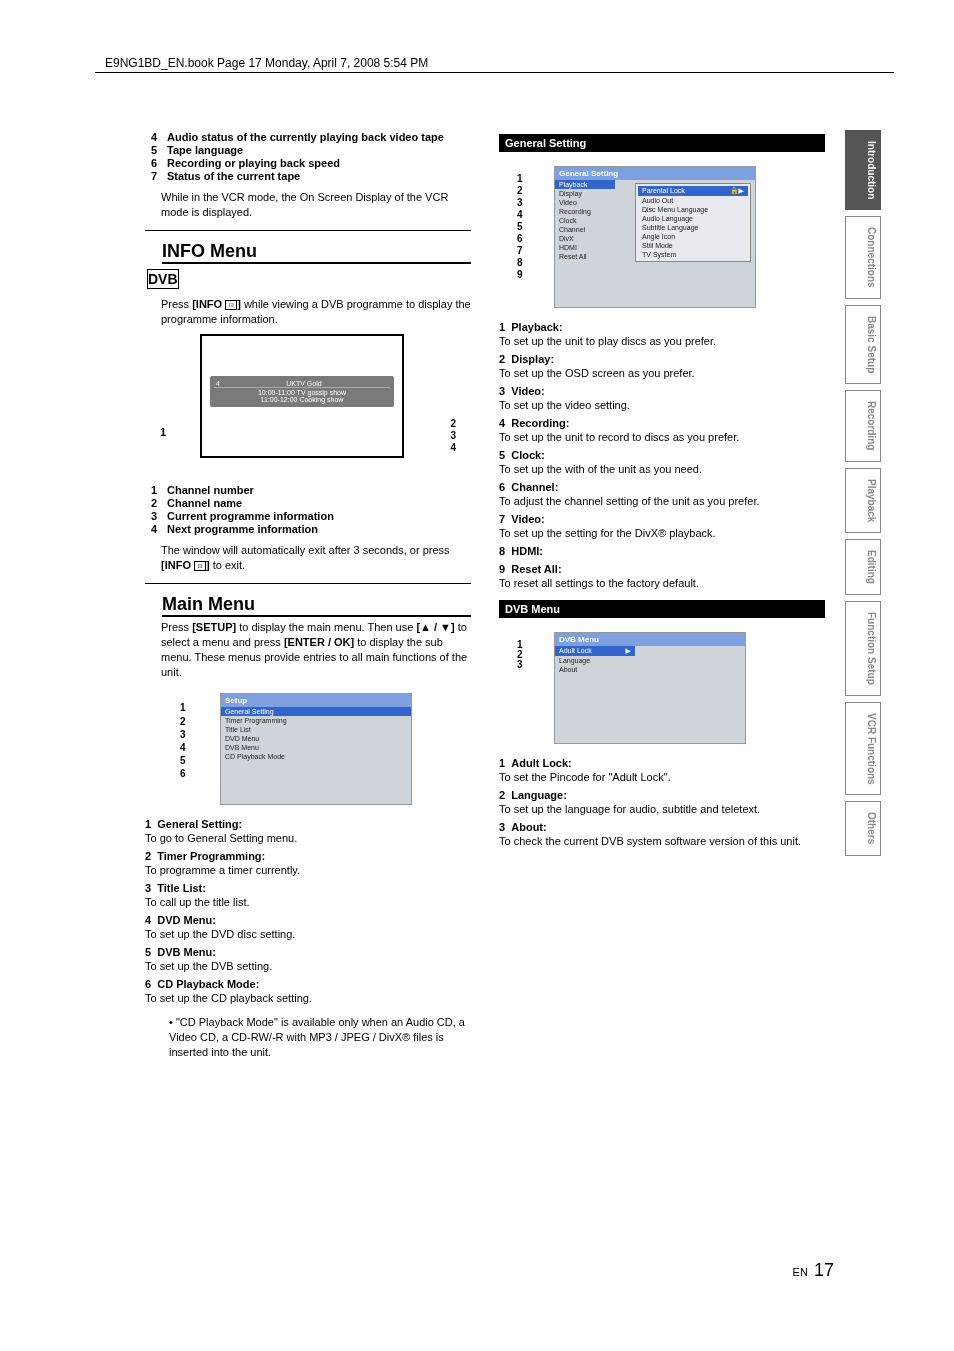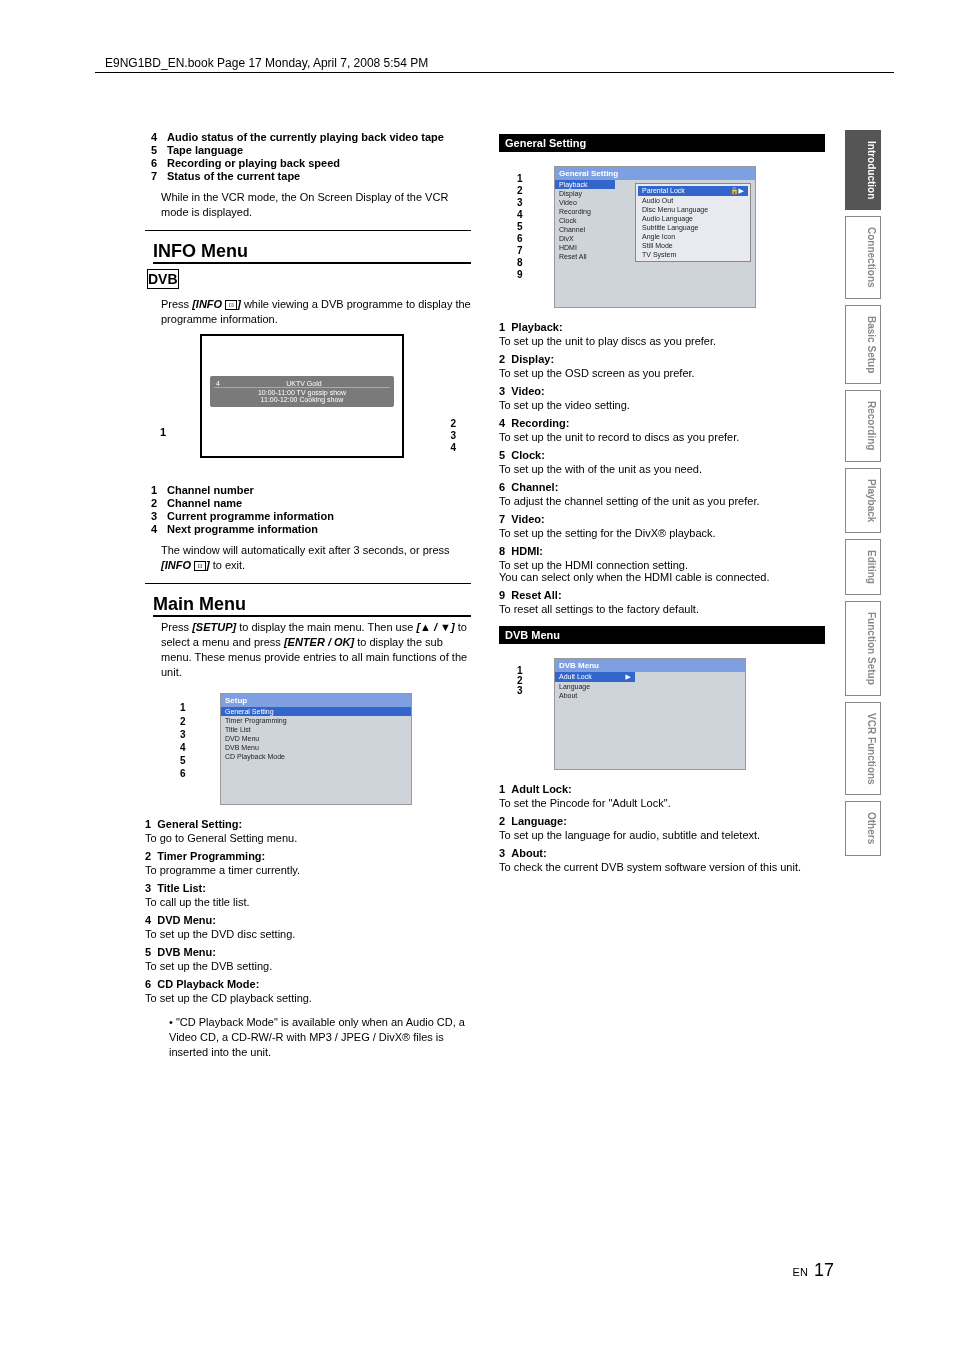--- a/index.html
+++ b/index.html
@@ -59,25 +59,25 @@
     color: #888;
     border: 1.5px solid #888;
     padding: 10px 3px;
     border-radius: 0;
   }
   .side-tab.active {
     background: #555;
     color: #fff;
     border-color: #555;
   }
-  .bold { font-weight: bold; font-style: italic; }
+  .bold { font-weight: bold; }
   h2 {
     font-size: 18px;
     font-weight: bold;
-    margin: 4px 0 2px 8px;
+    margin: 4px 0 2px 17px;
     border-bottom: 2px solid #000;
     padding-bottom: 0;
   }
   .hr-thin { border-top:1px solid #000; margin:10px 0; }
   .badge-box {
     display:inline-block;
     border:1px solid #000;
     padding:1px 0;
     font-weight:bold;
     font-size:14px;
@@ -350,22 +350,20 @@
         <dd>To set up the video setting.</dd>
         <dt><span>4</span>&nbsp;&nbsp;<span>Recording:</span></dt>
         <dd>To set up the unit to record to discs as you prefer.</dd>
         <dt><span>5</span>&nbsp;&nbsp;<span>Clock:</span></dt>
         <dd>To set up the with of the unit as you need.</dd>
         <dt><span>6</span>&nbsp;&nbsp;<span>Channel:</span></dt>
         <dd>To adjust the channel setting of the unit as you prefer.</dd>
         <dt><span>7</span>&nbsp;&nbsp;<span>Video:</span></dt>
         <dd>To set up the setting for the DivX® playback.</dd>
         <dt><span>8</span>&nbsp;&nbsp;<span>HDMI:</span></dt>
-        <dd style="white-space:pre-line;">To set up the HDMI connection setting.
-You can select only when the HDMI cable is connected.</dd>
         <dt><span>9</span>&nbsp;&nbsp;<span>Reset All:</span></dt>
         <dd>To reset all settings to the factory default.</dd>
       </dl>
 
       <div class="section-bar">DVB Menu</div>
 
       <div class="fig-wrap" style="height:120px;">
         <div class="callout-col" style="left:18px; top:14px; height:30px;">
           <span>1</span>
           <span>2</span>

